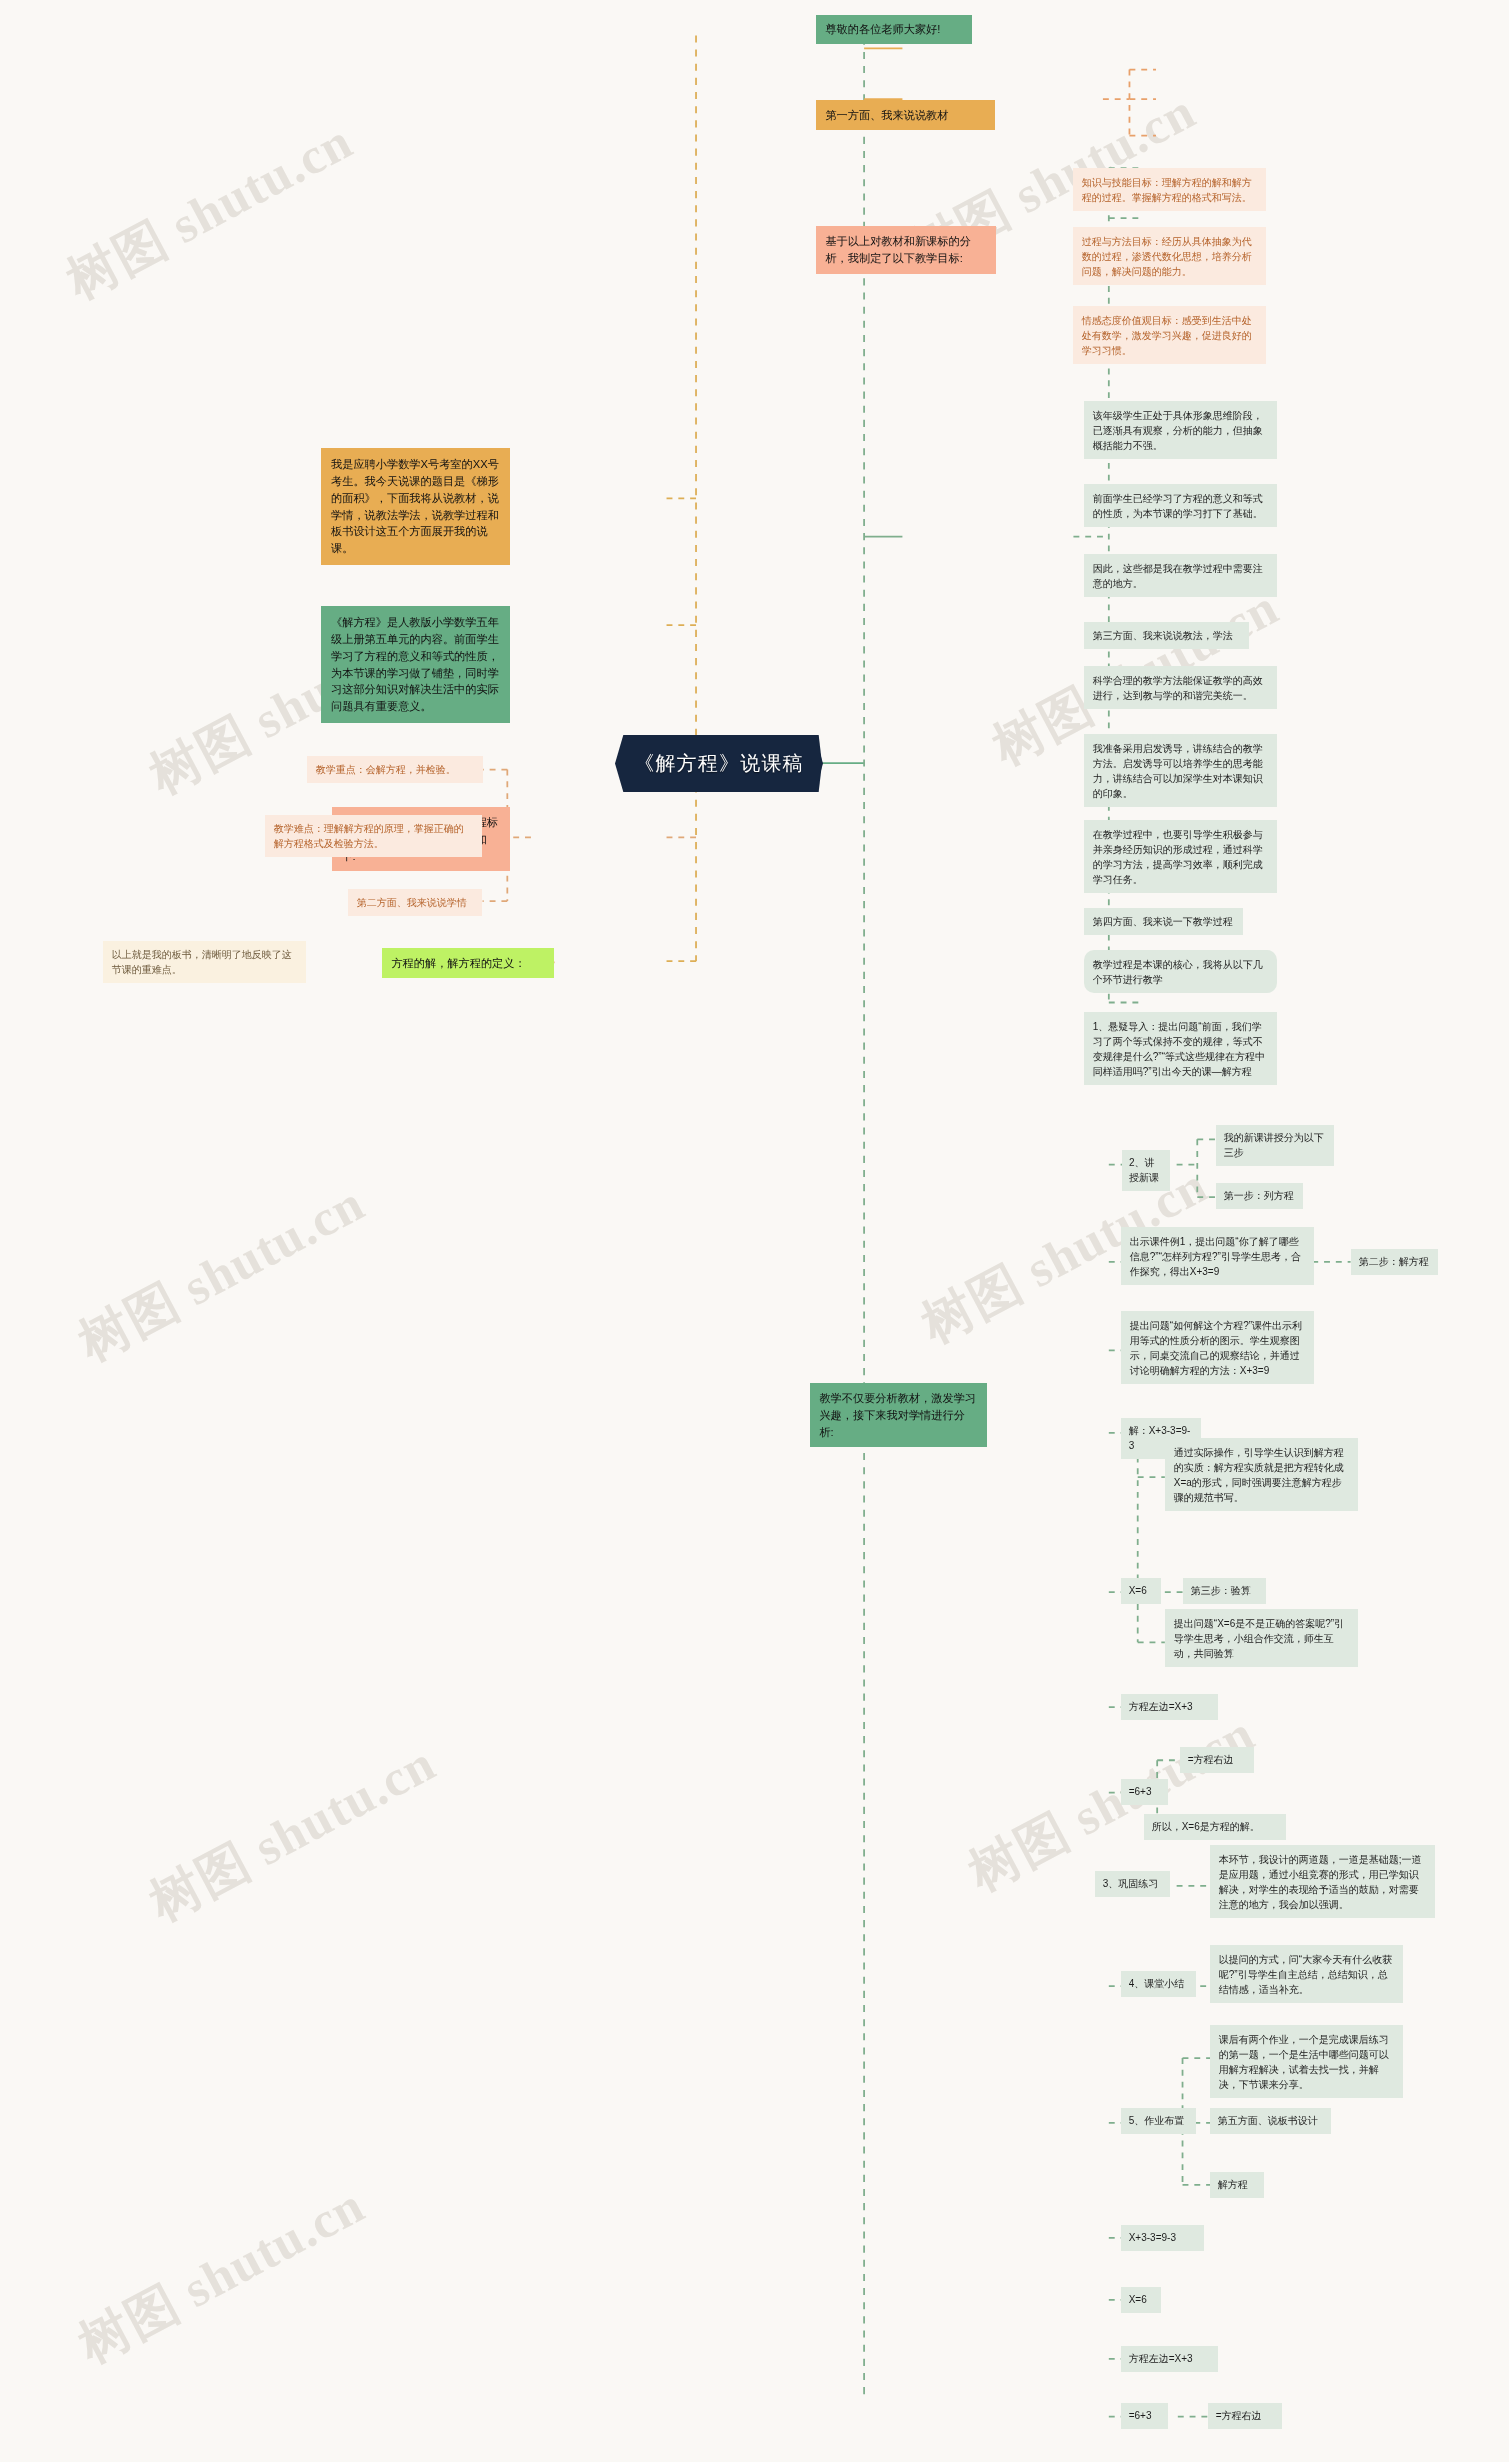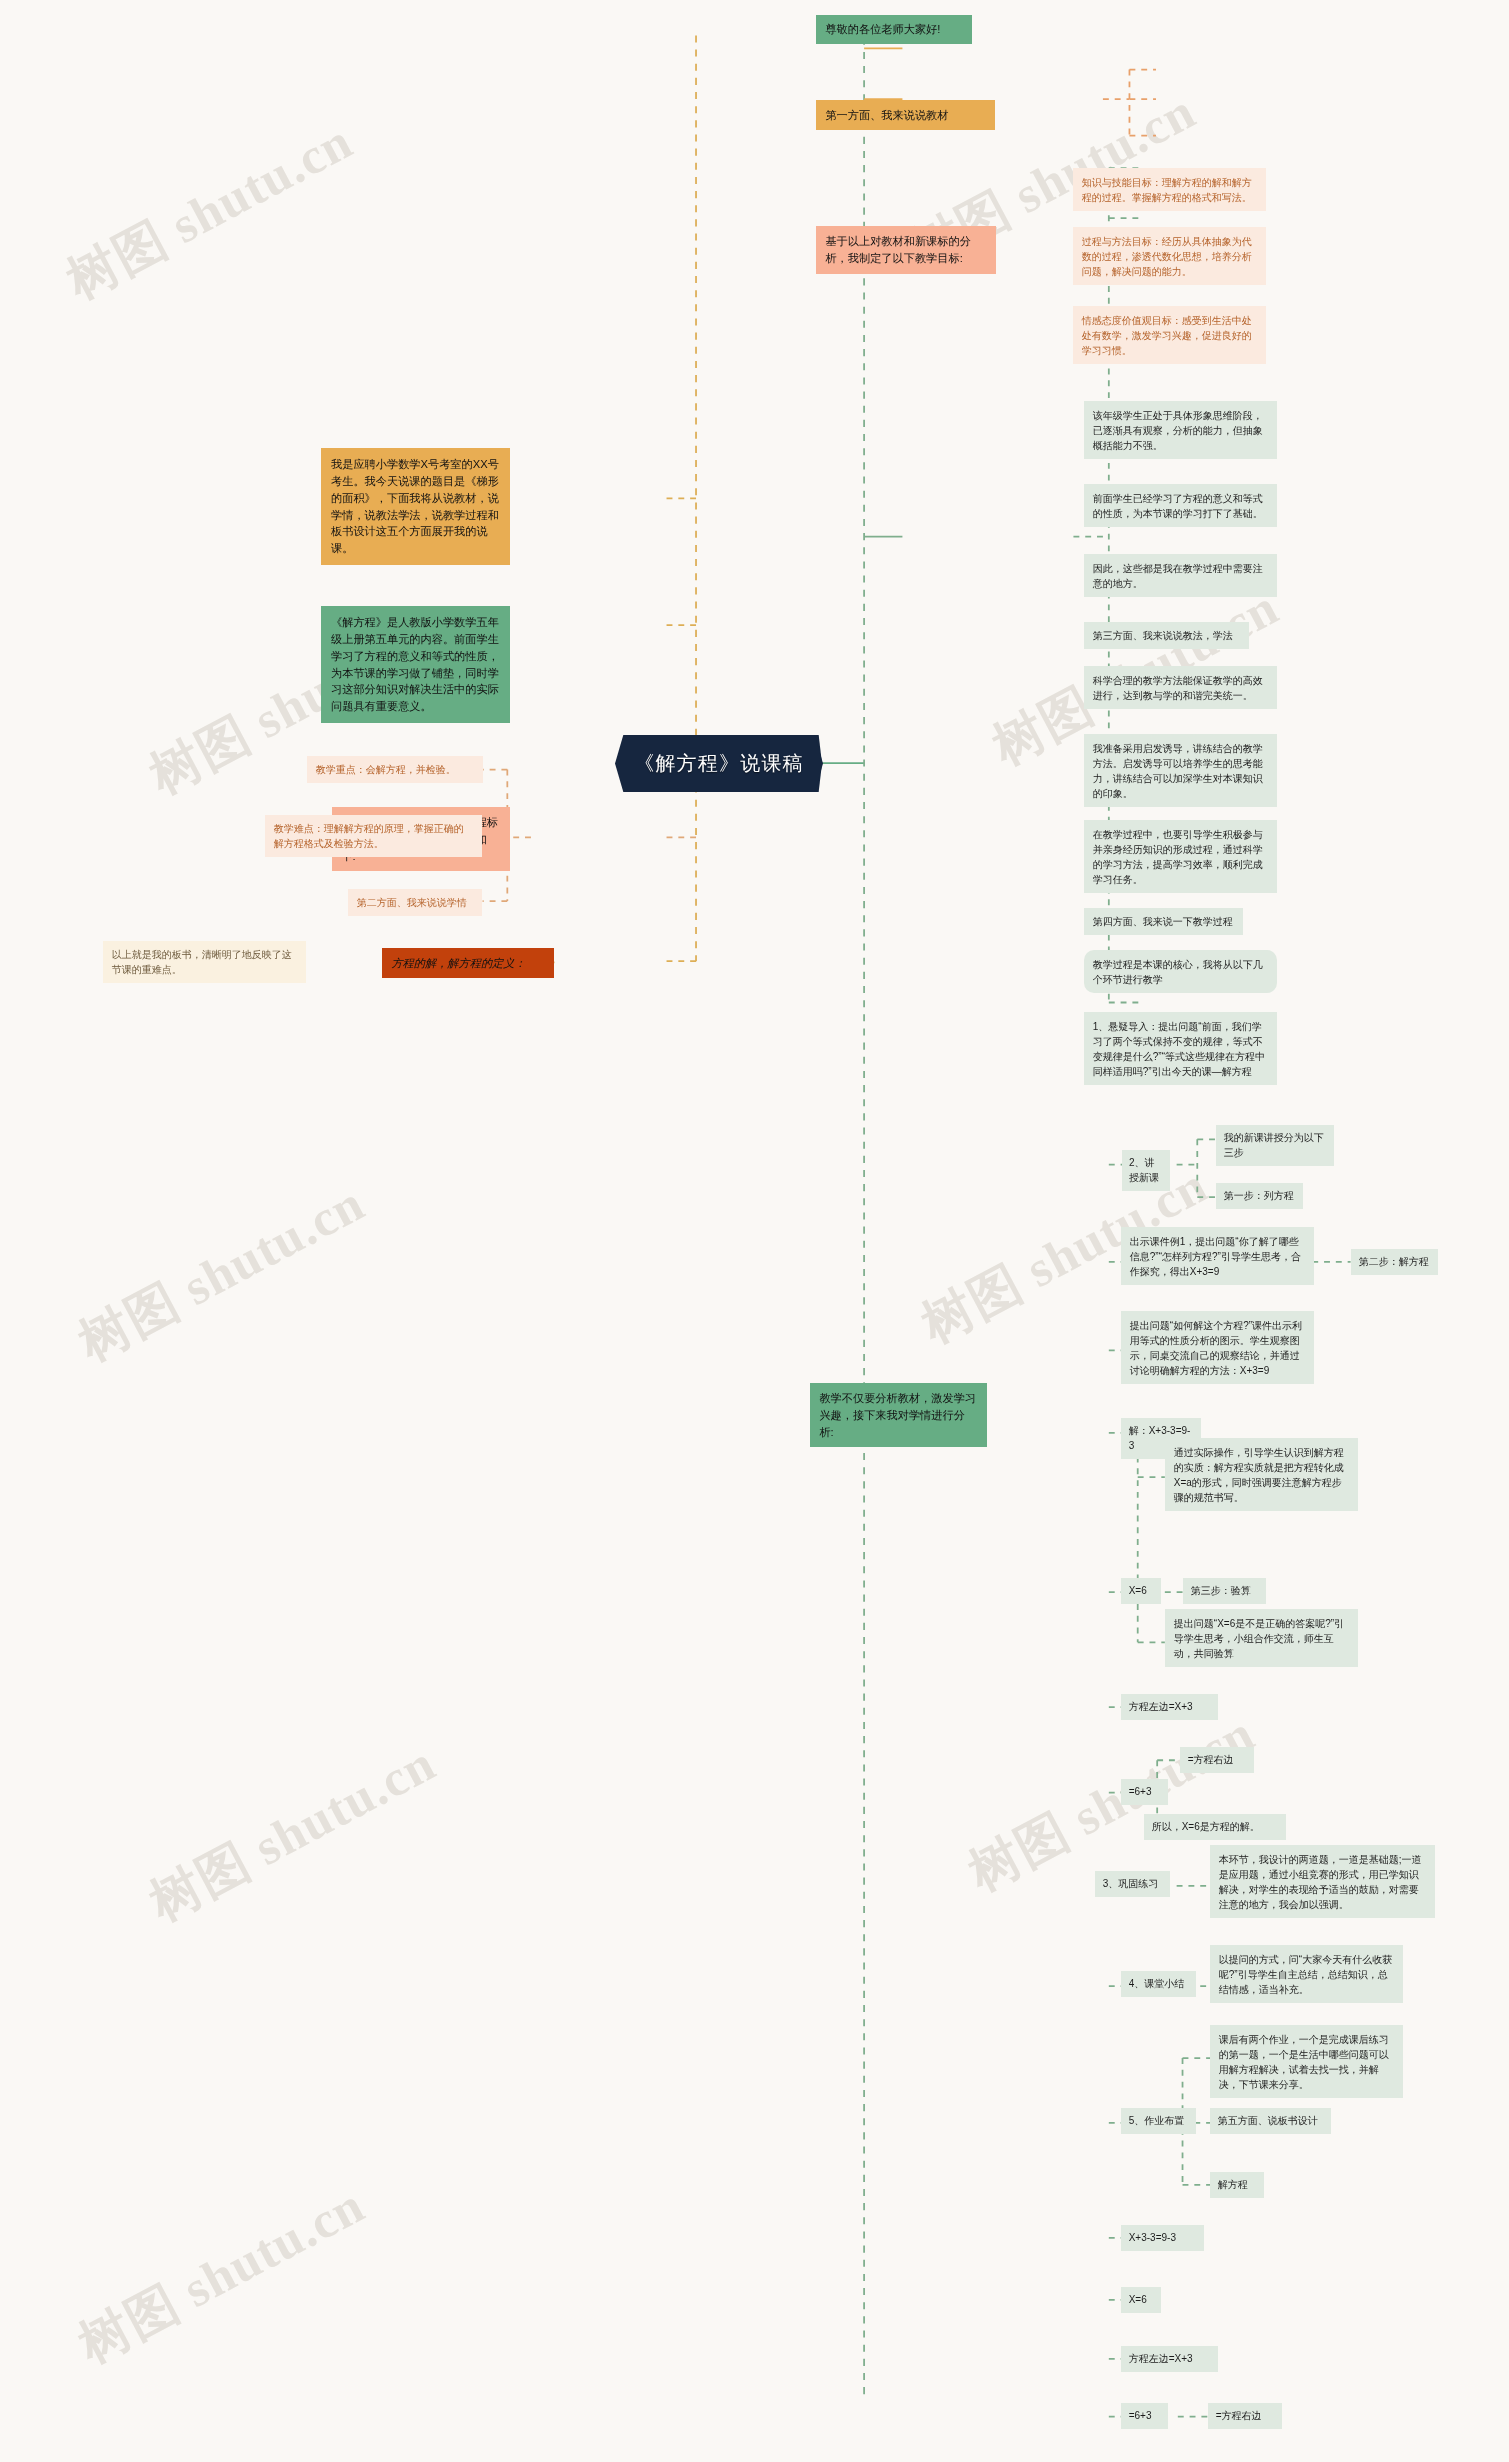--- a/index.html
+++ b/index.html
@@ -27,21 +27,21 @@
     position:absolute;box-sizing:border-box;
     padding:8.3px 10.6px;line-height:1.5;
     color:#1c1c1c;white-space:pre-wrap;word-break:break-all;
     font-family:"Liberation Sans","DejaVu Sans",sans-serif;
   }
 
   
   .c-green-strong{background:#66ad84;color:#111;}
   .c-orange-strong{background:#e8ad53;color:#111;}
   .c-salmon{background:#f8b195;color:#111;}
-  .c-gold{background:#c2410c;color:#111;font-style:italic;}
+  .c-gold{background:#bef264;color:#111;}
   .c-peach-soft{background:#fbeadf;color:#b5622a;}
   .c-cream{background:#faf1e0;color:#6d5a3c;}
   .c-mint{background:#dfe9e0;color:#1c1c1c;}
 
   
   .root{
     position:absolute;background:#16263f;color:#ffffff;
     display:flex;align-items:center;justify-content:center;
     font-size:20px;letter-spacing:1.2px;
     clip-path:polygon(4% 0,96% 0,100% 50%,96% 100%,4% 100%,0 50%);

